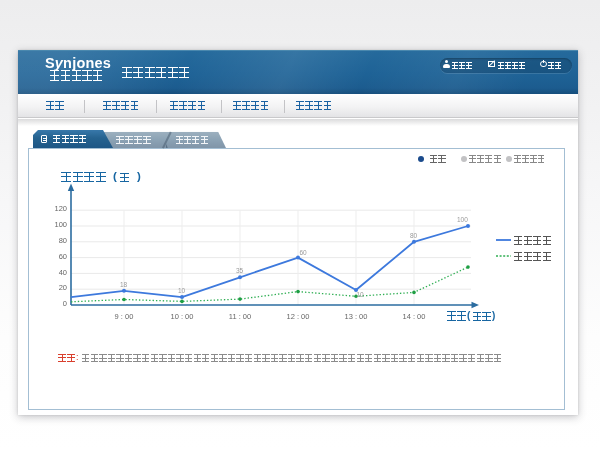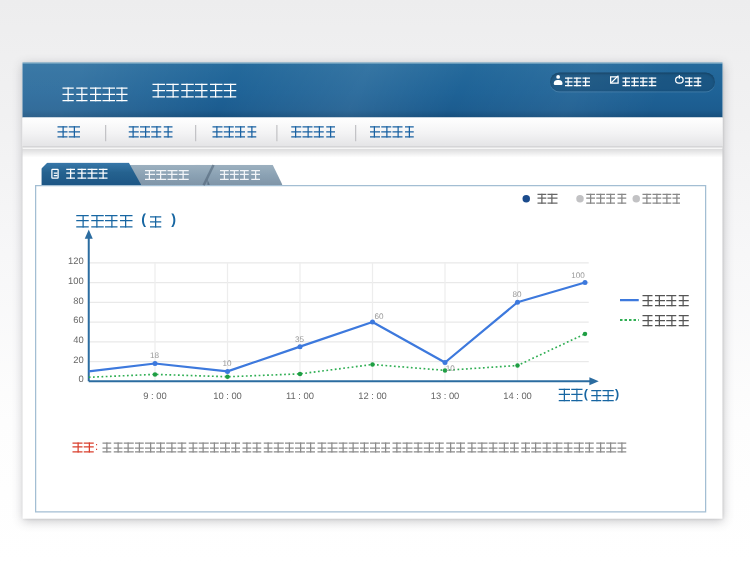--- a/index.html
+++ b/index.html
@@ -32,20 +32,21 @@
  clip-path:polygon(0 100%,0 0,60px 0,68px 100%);}
 #tab3{left:154px;width:72px;z-index:3;top:131.5px;height:16.5px;
  background:linear-gradient(180deg,#9cb0bf 0%,#8ba2b4 50%,#8095a8 100%);
  clip-path:polygon(0 100%,0 0,64px 0,72px 100%);}
 #panel{position:absolute;left:28px;top:148px;width:537px;height:262px;
  border:1px solid #a3bed3;background:#fff;}
 </style></head>
 <body>
 <div id="win">
 <div id="hd">
+      <div style="position:absolute;left:25px;top:4px;width:70px;text-align:center;color:#fff;font-size:14.5px;font-weight:bold;letter-spacing:.2px">S<span style="font-style:italic">y</span>njones</div>
       <div style="position:absolute;left:32px;top:19px;white-space:nowrap;font-size:0;"><i class="z" style="width:9.3px;height:10.5px;margin-right:1.5px;--c:#fff"></i><i class="z" style="width:9.3px;height:10.5px;margin-right:1.5px;--c:#fff"></i><i class="z" style="width:9.3px;height:10.5px;margin-right:1.5px;--c:#fff"></i><i class="z" style="width:9.3px;height:10.5px;margin-right:1.5px;--c:#fff"></i><i class="z" style="width:9.3px;height:10.5px;margin-right:0.0px;--c:#fff"></i></div>
       <div style="position:absolute;left:104px;top:16px;white-space:nowrap;font-size:0;"><i class="z" style="width:9.9px;height:11.0px;margin-right:1.6px;--c:#fff"></i><i class="z" style="width:9.9px;height:11.0px;margin-right:1.6px;--c:#fff"></i><i class="z" style="width:9.9px;height:11.0px;margin-right:1.6px;--c:#fff"></i><i class="z" style="width:9.9px;height:11.0px;margin-right:1.6px;--c:#fff"></i><i class="z" style="width:9.9px;height:11.0px;margin-right:1.6px;--c:#fff"></i><i class="z" style="width:9.9px;height:11.0px;margin-right:0.0px;--c:#fff"></i></div>
       <div id="pill"></div>
       <div style="position:absolute;left:425px;top:9px;width:7px;height:8px">
         <div style="position:absolute;left:2px;top:0;width:3.4px;height:3.4px;border-radius:50%;background:#fff"></div>
         <div style="position:absolute;left:0;top:3.8px;width:7px;height:4px;border-radius:3px 3px 1px 1px;background:#fff"></div>
       </div>
       <div style="position:absolute;left:415px;top:0px;white-space:nowrap;font-size:0;"></div>
       <div style="position:absolute;left:433.7px;top:11px;white-space:nowrap;font-size:0;"><i class="z" style="width:6.0px;height:6.8px;margin-right:1.0px;--c:#fff"></i><i class="z" style="width:6.0px;height:6.8px;margin-right:1.0px;--c:#fff"></i><i class="z" style="width:6.0px;height:6.8px;margin-right:0.0px;--c:#fff"></i></div>
       <div style="position:absolute;left:470px;top:9.5px;width:6.5px;height:6.5px;border:1px solid #fff">

